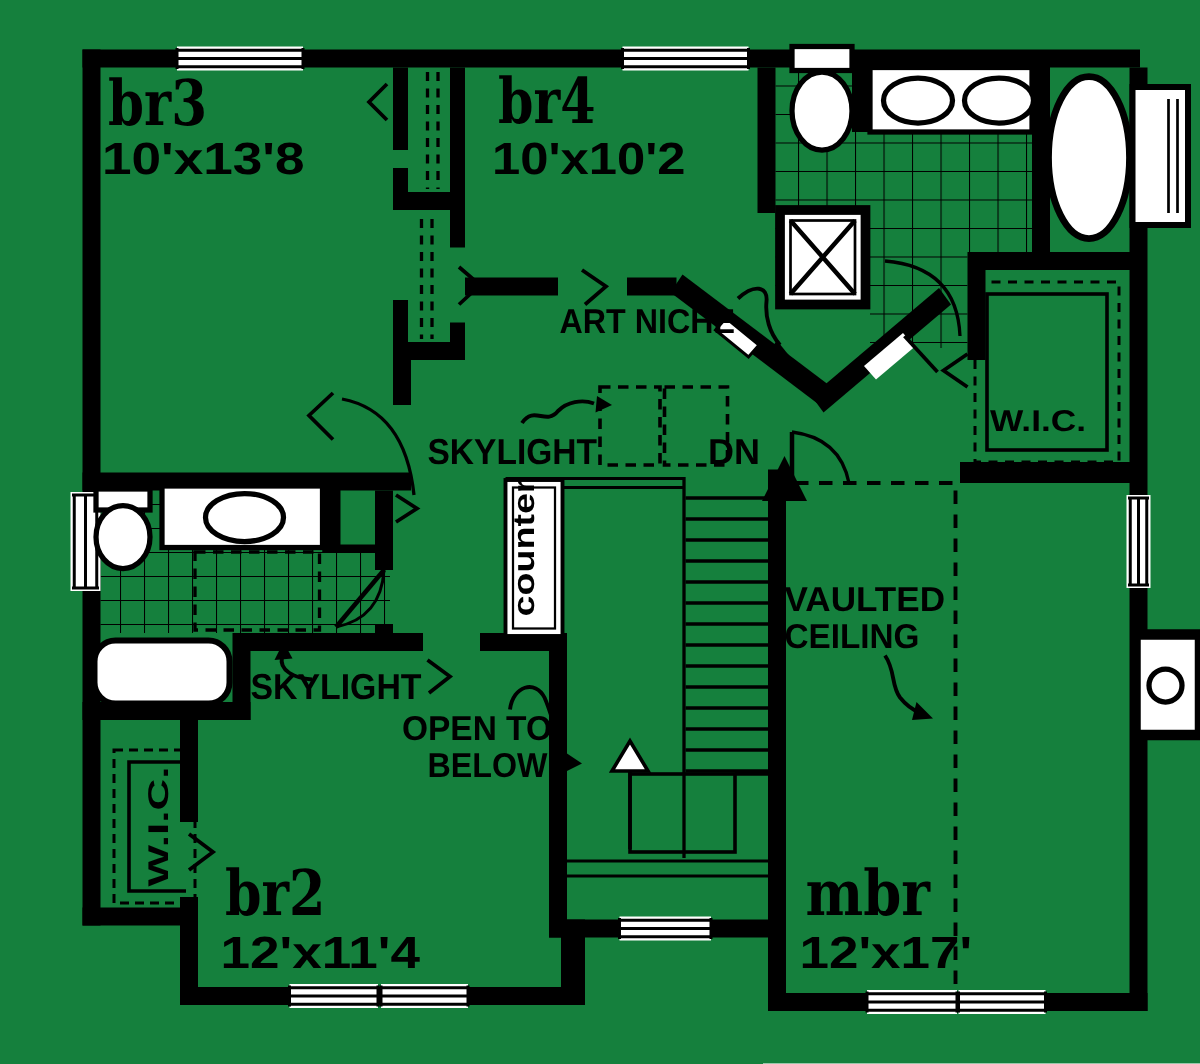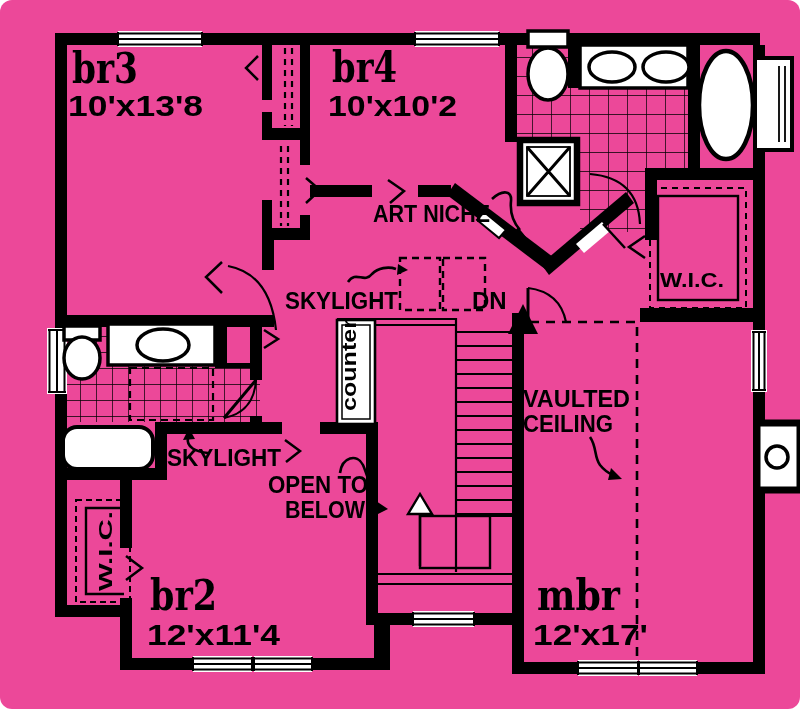--- a/index.html
+++ b/index.html
@@ -1,16 +1,16 @@
 <!DOCTYPE html>
 <html><head>
 <meta charset="utf-8">
 <style>
   html,body{margin:0;padding:0;background:#ffffff;}
-  .stage{width:800px;height:709px;position:relative;background:#ec4899;border-radius:12px;}
+  .stage{width:800px;height:709px;position:relative;background:#15803d;}
   svg{display:block;}
   .room{font-family:"DejaVu Serif",serif;font-weight:bold;fill:#000;}
   .lbl{font-family:"Liberation Sans",sans-serif;font-weight:bold;fill:#000;}
   .wall{fill:#000;stroke:none;}
   .thin{stroke:#000;fill:none;}
   .fix{stroke:#000;fill:#fff;}
 </style>
 </head>
 <body>
 

